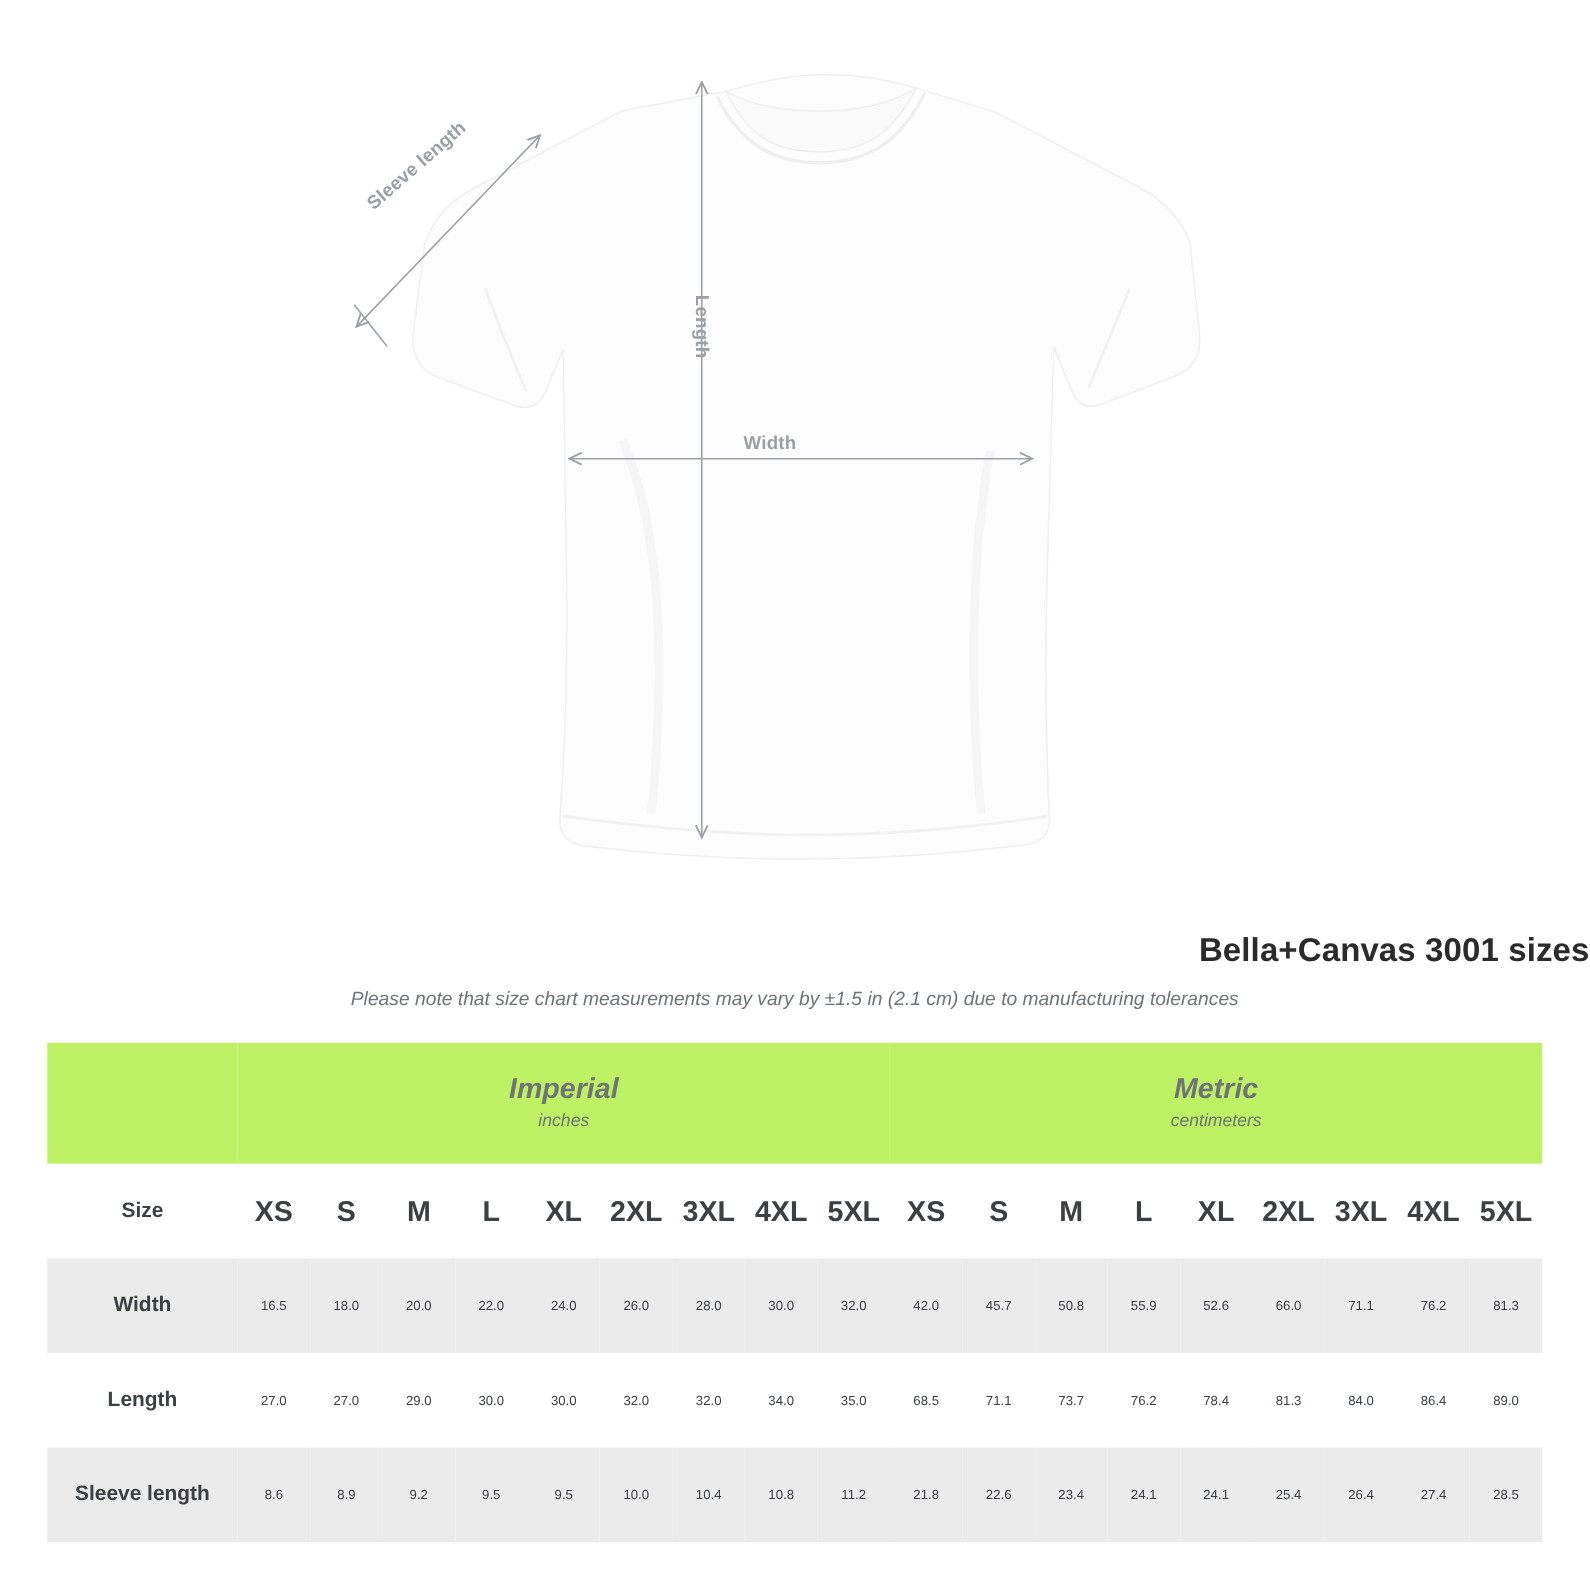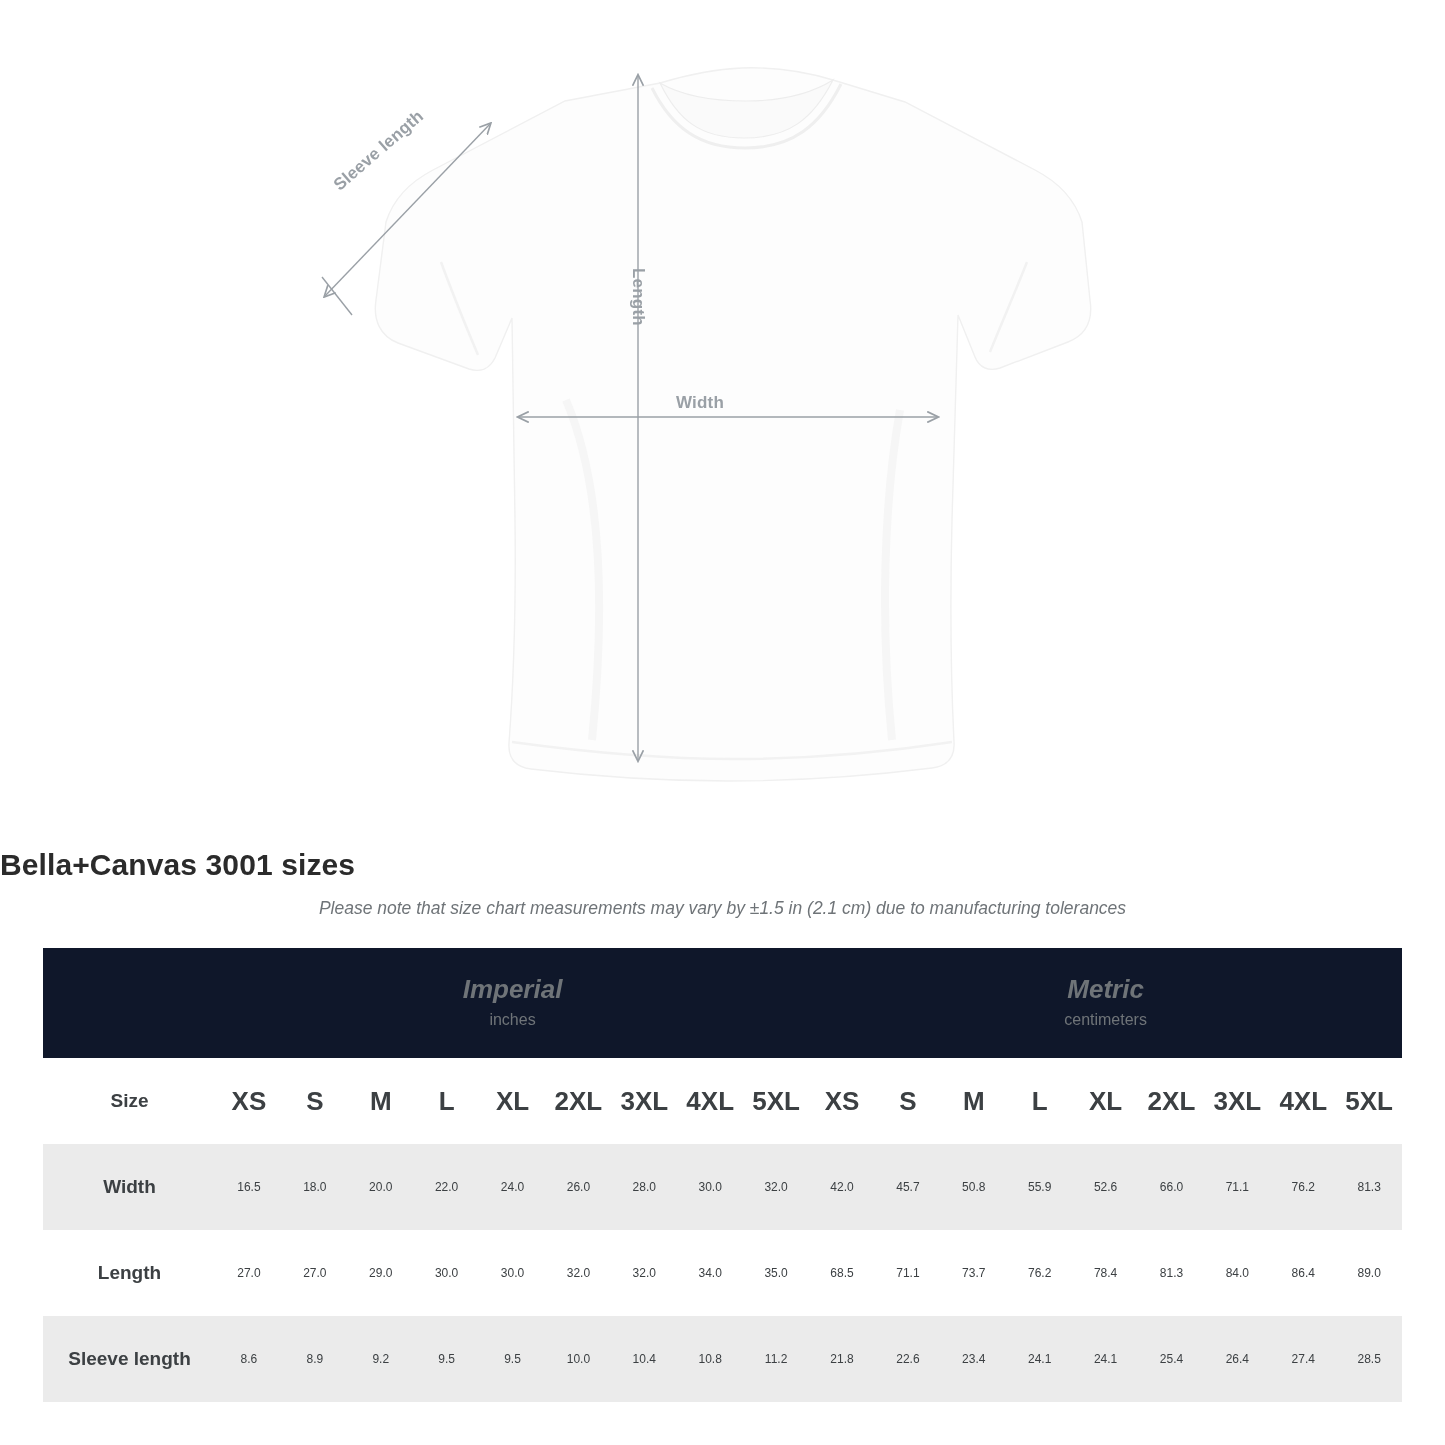--- a/index.html
+++ b/index.html
@@ -50,21 +50,21 @@
     transform: rotate(90deg);
     transform-origin: left top;
   }
   .label-width {
     left: 676px;
     top: 393px;
   }
 
   
   .title {
-    text-align: left;
+    text-align: right;
     font-size: 30px;
     font-weight: bold;
     color: #2b2b2b;
     margin: 18px 0 0 0;
     letter-spacing: .1px;
   }
   .subtitle {
     text-align: center;
     font-size: 17.5px;
     font-style: italic;
@@ -84,31 +84,32 @@
     width: 1359px;
     table-layout: fixed;
   }
   table.size-table td, table.size-table th {
     border: none;
     text-align: center;
     color: #3c4043;
   }
   .sys-head td {
     height: 108px;
-    background: #0f172a;
+    background: #bef264;
   }
   .sys-name {
     font-size: 26px;
     font-style: italic;
     font-weight: bold;
     color: #6f7478;
     line-height: 1.25;
   }
   .sys-unit {
     font-size: 16px;
+    font-style: italic;
     color: #6f7478;
     line-height: 1.7;
   }
   .hdr-row td {
     height: 84px;
     font-size: 26px;
     font-weight: bold;
     background: #ffffff;
   }
   .hdr-row td.rowlabel {

